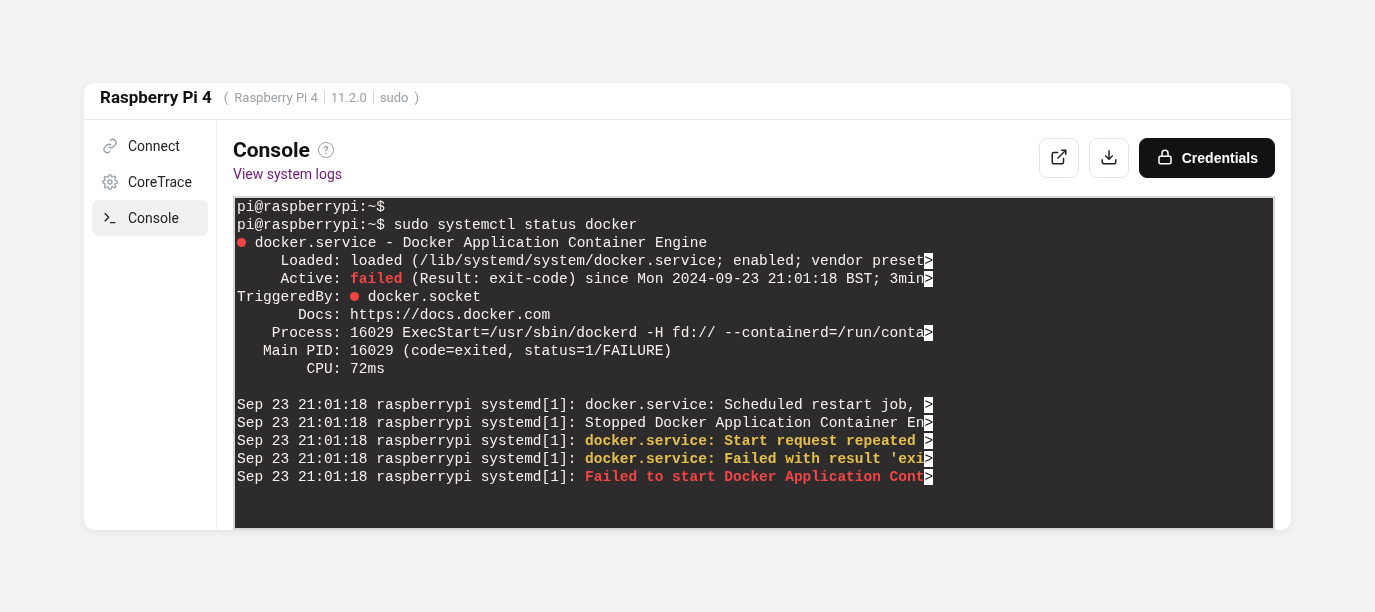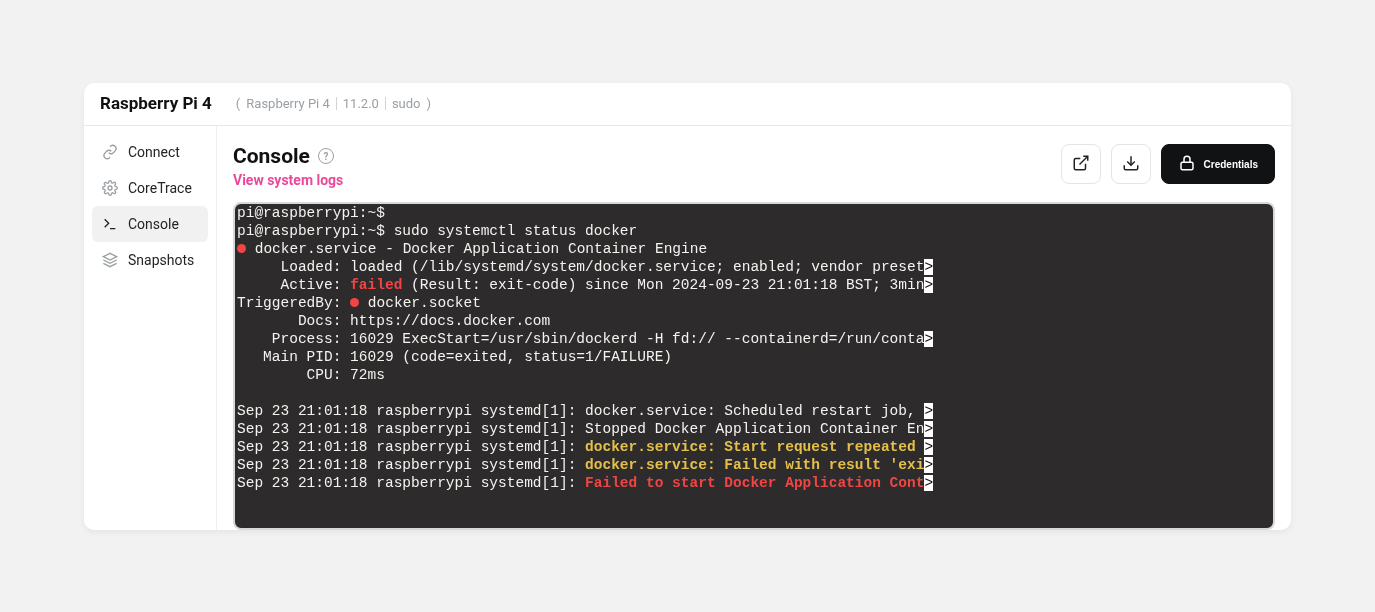--- a/index.html
+++ b/index.html
@@ -20,22 +20,22 @@
     background: #fff;
     border-radius: 10px;
     box-shadow: 0 2px 6px rgba(0,0,0,0.06);
     overflow: hidden;
     display: flex;
     flex-direction: column;
   }
   .header {
     display: flex;
     align-items: center;
-    gap: 24px;
-    padding: 10px 16px 12px 16px;
+    gap: 12px;
+    padding: 4px 16px 12px 16px;
     border-bottom: 1px solid #e8e8e8;
   }
   .header-title {
     font-size: 17px;
     font-weight: 700;
     color: #111;
   }
   .header-meta {
     font-size: 13px;
     color: #9aa0a4;
@@ -92,51 +92,51 @@
   }
   .main-head {
     display: flex;
     align-items: flex-start;
     justify-content: space-between;
     margin-bottom: 14px;
   }
   .title-wrap { display:flex; flex-direction:column; gap:4px; }
   .title-row { display:flex; align-items: center; gap:8px; }
   .page-title { font-size: 21px; font-weight: 700; color: #111; }
-  .page-subtitle { font-size: 14px; color: #ec4899; font-weight: bold; }
+  .page-subtitle { font-size: 14px; color: #701a75; }
   .help-circ {
     width: 16px; height: 16px; border:1.5px solid #9aa0a4; border-radius:50%;
     display:inline-flex; align-items:center; justify-content:center;
     font-size:10px; color:#9aa0a4; font-weight:700;
   }
   .actions { display:flex; gap:10px; align-items:center; }
   .btn {
     height: 40px;
     border-radius: 8px;
     display:inline-flex; align-items:center; justify-content:center;
     border: 1px solid #e2e4e6;
     background: #fff;
     cursor: pointer;
     padding: 0 12px;
     gap: 8px;
-    font-size: 10px;
+    font-size: 14px;
     color: #111;
   }
   .btn.icon-only { width: 40px; padding:0; }
   .btn.dark {
     background: #111213;
     color: #fff;
     border: 1px solid #111213;
     padding: 0 16px;
     font-weight: 600;
   }
   .console-wrap {
     flex:1;
     border: 2px solid #d8d8d8;
-    border-radius: 8px;
+    border-radius: 0;
     background: #2d2b2b;
     overflow: hidden;
     min-height: 0;
   }
   .console {
     white-space: pre;
     font-family: "SFMono-Regular", Menlo, Consolas, "Liberation Mono", monospace;
     font-size: 14.5px;
     line-height: 18px;
     color: #f5f2ef;
@@ -193,30 +193,20 @@
         <span>CoreTrace</span>
       </div>
       <div class="sidebar-item active">
         <span class="icon">
           <svg viewBox="0 0 24 24" width="16" height="16" fill="none" stroke="currentColor" stroke-width="2">
               <polyline points="4 17 10 11 4 5"></polyline>
               <line x1="12" y1="19" x2="20" y2="19"></line>
             </svg>
         </span>
         <span>Console</span>
-      </div>
-      <div class="sidebar-item">
-        <span class="icon">
-          <svg viewBox="0 0 24 24" width="16" height="16" fill="none" stroke="currentColor" stroke-width="2">
-              <polygon points="12 2 2 7 12 12 22 7 12 2"></polygon>
-              <polyline points="2 17 12 22 22 17"></polyline>
-              <polyline points="2 12 12 17 22 12"></polyline>
-            </svg>
-        </span>
-        <span>Snapshots</span>
       </div>
     </nav>
 
     <div class="main">
       <div class="main-head">
         <div class="title-wrap">
           <div class="title-row">
             <span class="page-title">Console</span>
             <span class="help-circ">?</span>
           </div>

